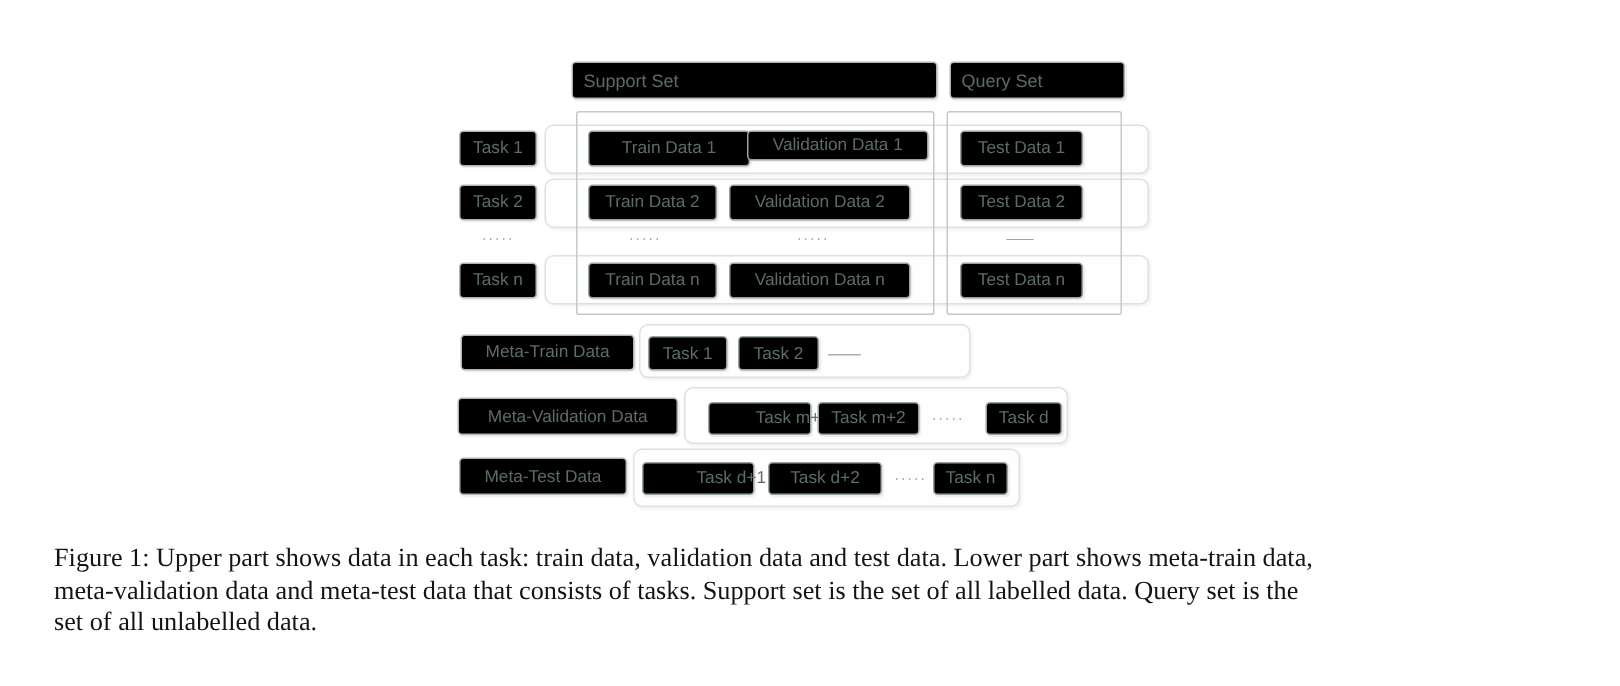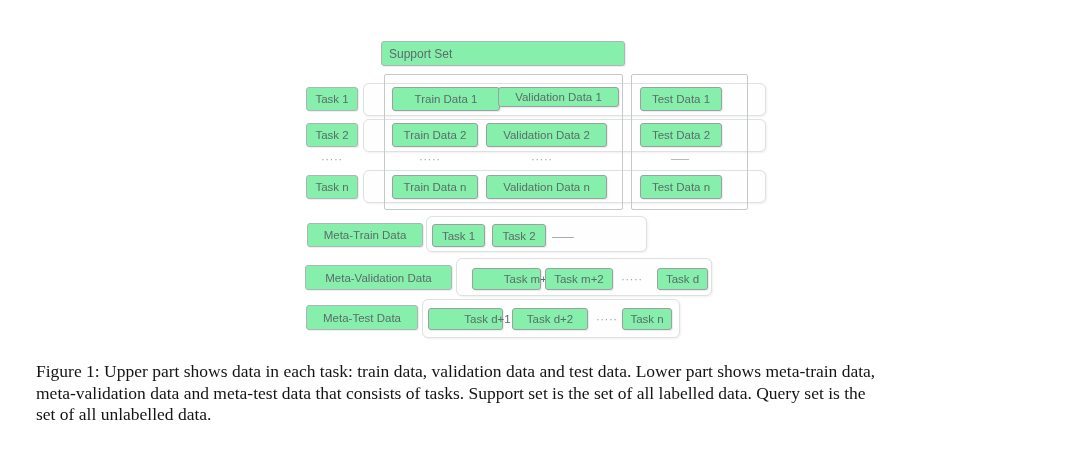--- a/index.html
+++ b/index.html
@@ -1,19 +1,19 @@
 <!DOCTYPE html>
 <html><head>
 <meta charset="utf-8">
 <style>
   html,body{margin:0;padding:0;background:#ffffff;}
   .canvas{position:relative;width:1080px;height:457px;background:#ffffff;overflow:hidden;
           font-family:"Liberation Sans",sans-serif;}
   
-  .bx{position:absolute;box-sizing:border-box;background:#86efac;border:1px solid #9aa4a2;
+  .bx{position:absolute;box-sizing:border-box;background:#000000;border:1px solid #9aa4a2;
       border-radius:3px;color:#5d6b69;font-size:11.5px;display:flex;align-items:center;
       justify-content:center;white-space:nowrap;box-shadow:1px 1px 1px rgba(60,70,70,0.10);}
   .hdr{justify-content:flex-start;padding-left:7px;border-color:#aeb6b4;font-size:12px;}
   .lbl{border-color:#aeb6b4;}
   .inner{border-color:#98a2a0;}
   .band{position:absolute;box-sizing:border-box;background:#fffefe;border:1px solid #dde1df;
         border-radius:6px;box-shadow:1px 1px 2px rgba(60,70,70,0.08);}
   .outer{position:absolute;box-sizing:border-box;border:1px solid #c3cac8;border-radius:2px;
          background:transparent;}
   .dots{position:absolute;color:#8c9896;font-size:10px;letter-spacing:1px;text-align:center;
@@ -70,20 +70,21 @@
   
   .caption{position:absolute;left:36px;top:361px;width:1012px;color:#141414;
            font-family:"Liberation Serif",serif;font-size:17.5px;line-height:21.5px;}
 </style>
 </head>
 <body>
 
 <div class="canvas">
 
   <div class="bx hdr sup-h">Support Set</div>
+  <div class="bx hdr qry-h">Query Set</div>
 
   <div class="band band1"></div>
   <div class="band band2"></div>
   <div class="band bandn"></div>
 
   <div class="outer sup-o"></div>
   <div class="outer qry-o"></div>
 
   <div class="bx lbl task1">Task 1</div>
   <div class="bx inner train1">Train Data 1</div>

